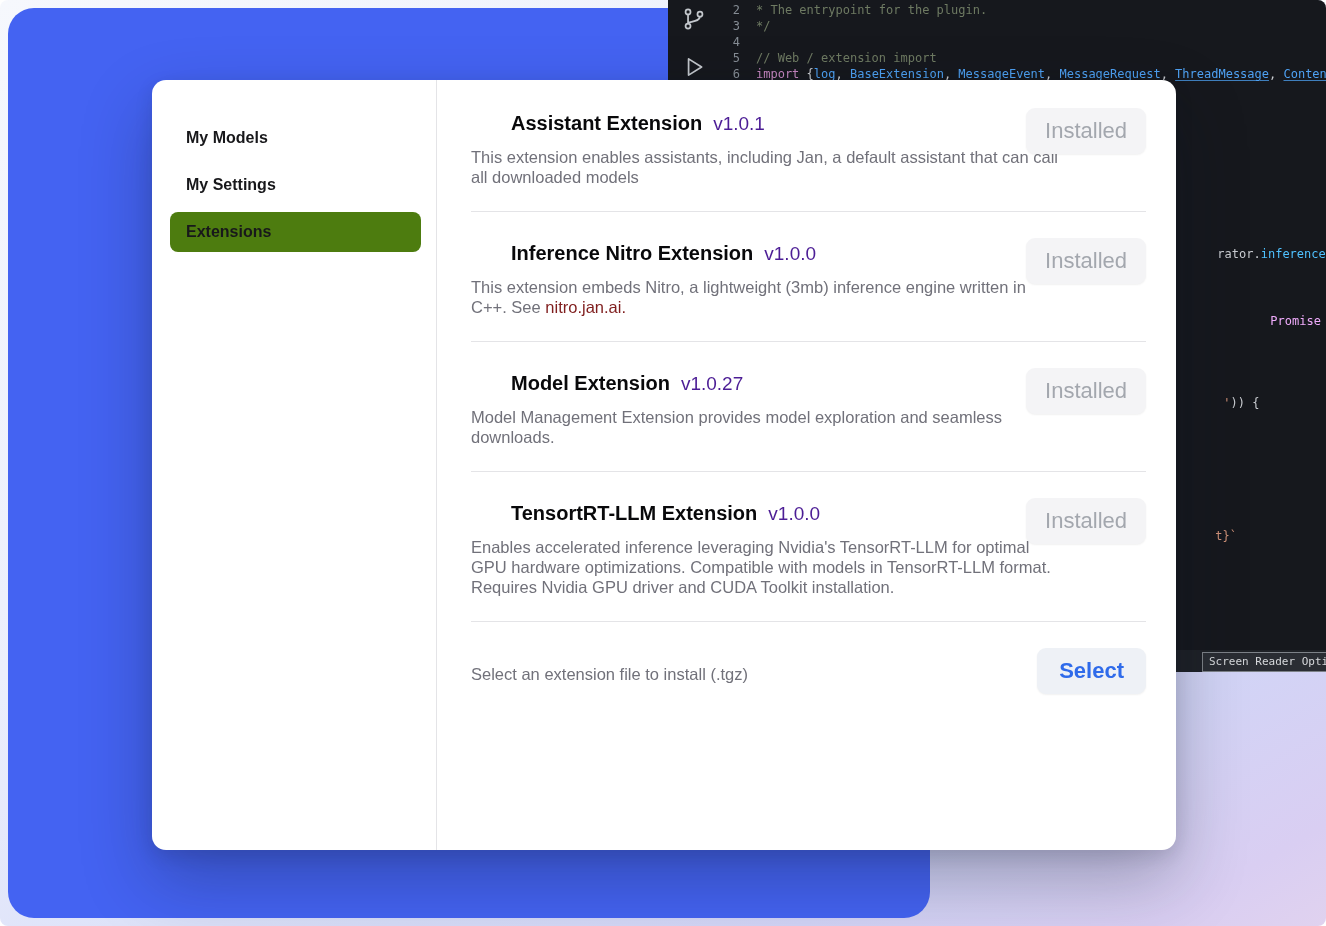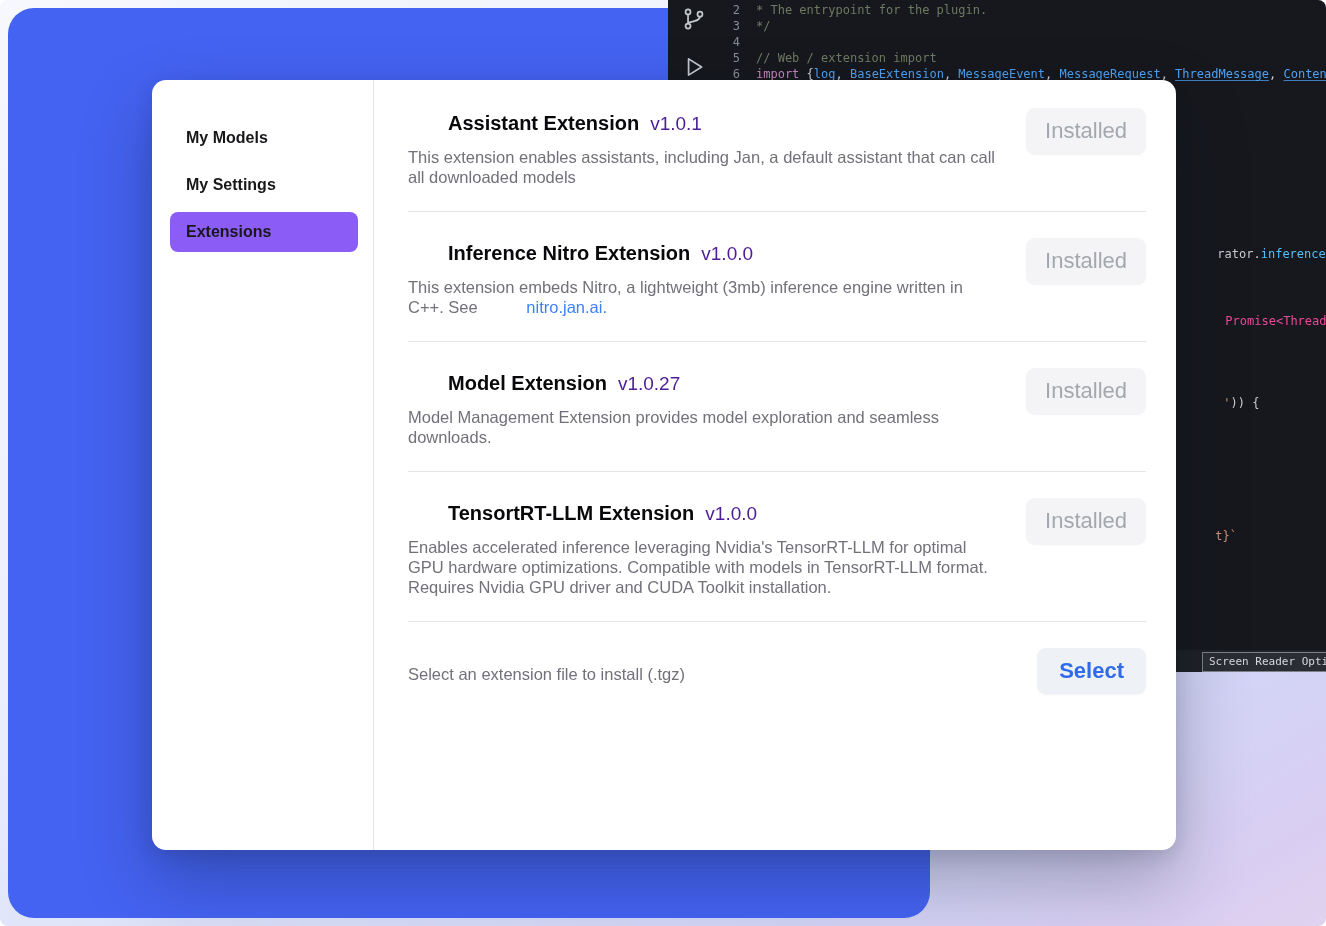--- a/index.html
+++ b/index.html
@@ -16,44 +16,44 @@
     font-family:"DejaVu Sans Mono",monospace;font-size:12px;line-height:16px;color:#c9ccd1;}
   .activity{position:absolute;left:6px;top:6px;width:40px;display:flex;flex-direction:column;gap:22px;align-items:center;}
   .activity svg{display:block;}
   .code{position:absolute;left:46px;top:2px;right:0;}
   .cline{display:flex;white-space:pre;}
   .lnum{width:26px;text-align:right;padding-right:16px;color:#858c94;flex:none;}
   .tok[data-c="comment"]{color:#6e7a62;}
   .tok[data-c="kw"]{color:#c586c0;}
   .tok[data-c="ident"]{color:#4ea1f3;text-decoration:underline;text-underline-offset:2px;text-decoration-color:rgba(78,161,243,.75);}
   .tok[data-c="fn"]{color:#4fc1ff;}
-  .tok[data-c="type"]{color:#ec4899;}
+  .tok[data-c="type"]{color:#f0abfc;margin-left:45px;}
   .tok[data-c="str"]{color:#ce9178;}
   .tok[data-c="plain"]{color:#c9ccd1;}
   .frag{position:absolute;white-space:pre;}
   .statusbar{position:absolute;left:0;right:0;bottom:0;height:22px;background:#1e2126;}
   .status-go{position:absolute;left:512px;top:4px;font-size:11px;color:#e9eaec;margin-top:42px;}
   .status-badge{position:absolute;left:534px;top:2px;font-size:11px;color:#d7d9dc;border:1px solid #7d8288;
     background:#2a2d33;padding:1px 6px;white-space:nowrap;}
   
   .modal{position:absolute;left:152px;top:80px;width:1024px;height:770px;background:#fff;border-radius:14px;
     box-shadow:0 30px 70px rgba(15,23,42,.30), 0 6px 18px rgba(15,23,42,.12);display:flex;overflow:hidden;}
-  .side{width:222px;flex:none;border-right:1px solid #e4e4e7;padding:38px 15px 0 18px;box-sizing:border-box;}
+  .side{width:285px;flex:none;border-right:1px solid #e4e4e7;padding:38px 15px 0 18px;box-sizing:border-box;}
   .side-item{display:block;padding:11px 16px;margin-bottom:7px;border-radius:8px;font-size:16px;font-weight:700;
     color:#18181b;cursor:pointer;}
-  .side-item.active{background:#8b5cf6;}
+  .side-item.active{background:#4d7c0f;}
   .content{flex:1;padding:4px 30px 0 34px;box-sizing:border-box;}
   .section{position:relative;padding:30px 0 24px;}
   .section.first{padding-top:28px;}
   .section + .section{border-top:1px solid #e4e4e7;}
   .title-row{display:flex;align-items:baseline;gap:11px;margin-left:40px;}
   .ext-title{font-size:20px;font-weight:700;color:#09090b;}
   .ext-version{font-size:19px;font-weight:400;color:#4c1d95;}
   .ext-desc{margin:12px 0 0;font-size:16.5px;line-height:20px;color:#71717a;max-width:590px;}
-  .ext-desc a{color:#3b82f6;text-decoration:none;cursor:pointer;margin-left:44px;}
+  .ext-desc a{color:#7f1d1d;text-decoration:none;cursor:pointer;}
   .btn{position:absolute;top:26px;right:0;border:0;border-radius:9px;padding:10px 19px;font-size:22px;
     font-family:"Liberation Sans",sans-serif;cursor:pointer;box-shadow:0 1px 2px rgba(0,0,0,.06);}
   .btn-installed{background:#f4f4f6;color:#a3a7ae;font-weight:400;}
   .btn-select{background:#eef1f6;color:#2f6bea;font-weight:700;padding:10px 22px;}
   .section.first .btn{top:24px;}
 </style>
 </head>
 <body>
 
 <div class="stage">

